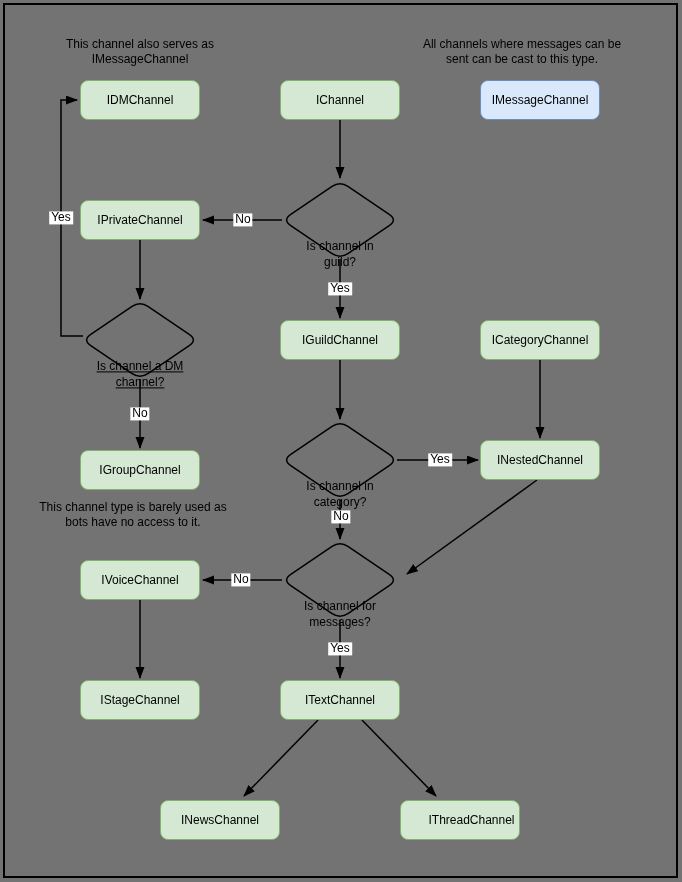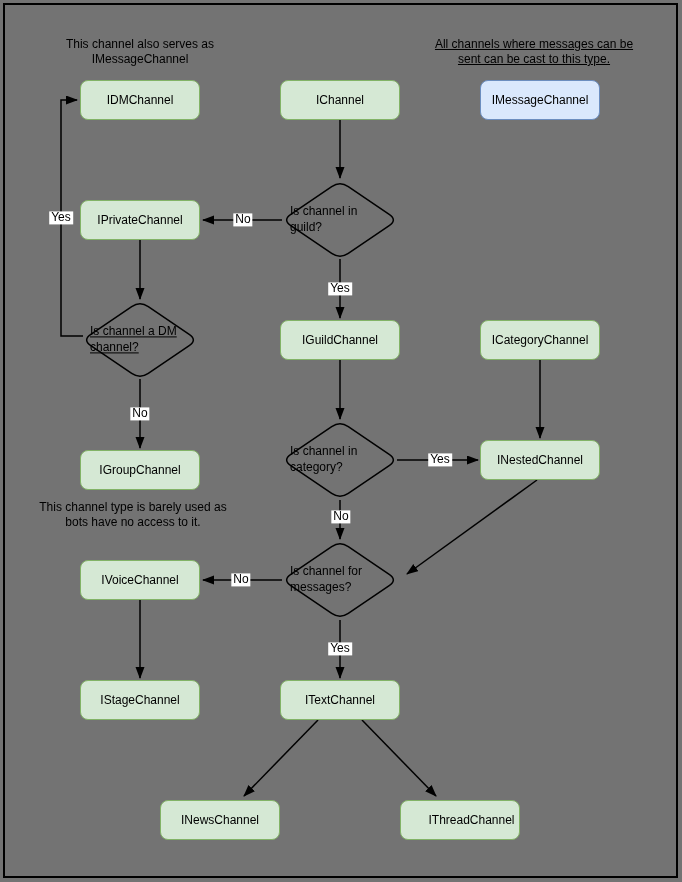--- a/index.html
+++ b/index.html
@@ -42,22 +42,24 @@
     text-align: left;
   }
   .node.cast {
     background: var(--cast-fill, #dae8fc);
     border-color: var(--cast-stroke, #6c8ebf);
   }
   .decision-label {
     position: absolute;
     width: 100px;
     transform: translate(-50%, -50%);
+    text-align: center;
     font-size: 12px;
     line-height: 1.3;
+    margin-top: 35px;
   }
   .edge-label {
     position: absolute;
     transform: translate(-50%, -50%);
     font-size: 12px;
     background: #ffffff;
     padding: 0 2px;
     line-height: 1.1;
   }
   .note {
@@ -99,21 +101,21 @@
 
     <use href="#diamond" transform="translate(340,220)" style="fill:var(--decision-fill,#ffe6cc);stroke:var(--decision-stroke,#d79b00);stroke-width:2"></use>
     <use href="#diamond" transform="translate(140,340)" style="fill:var(--decision-fill,#ffe6cc);stroke:var(--decision-stroke,#d79b00);stroke-width:2"></use>
     <use href="#diamond" transform="translate(340,460)" style="fill:var(--decision-fill,#ffe6cc);stroke:var(--decision-stroke,#d79b00);stroke-width:2"></use>
     <use href="#diamond" transform="translate(340,580)" style="fill:var(--decision-fill,#ffe6cc);stroke:var(--decision-stroke,#d79b00);stroke-width:2"></use>
   </svg>
 
   <div class="page-frame"></div>
 
   <div class="note" style="left:55px; top:37px; width:170px;">This channel also serves as IMessageChannel</div>
-  <div class="note" style="left:434px; top:37px; width:200px;text-decoration:underline;">All channels where messages can be sent can be cast to this type.</div>
+  <div class="note" style="left:422px; top:37px; width:200px;">All channels where messages can be sent can be cast to this type.</div>
   <div class="note" style="left:27px; top:500px; width:212px;">This channel type is barely used as bots have no access to it.</div>
 
   <div class="node" style="left:80px; top:80px;">IDMChannel</div>
   <div class="node" style="left:280px; top:80px;">IChannel</div>
   <div class="node cast" style="left:480px; top:80px;">IMessageChannel</div>
   <div class="node" style="left:80px; top:200px;">IPrivateChannel</div>
   <div class="node" style="left:480px; top:320px;">ICategoryChannel</div>
   <div class="node" style="left:280px; top:320px;">IGuildChannel</div>
   <div class="node" style="left:480px; top:440px;">INestedChannel</div>
   <div class="node" style="left:80px; top:450px;">IGroupChannel</div>

